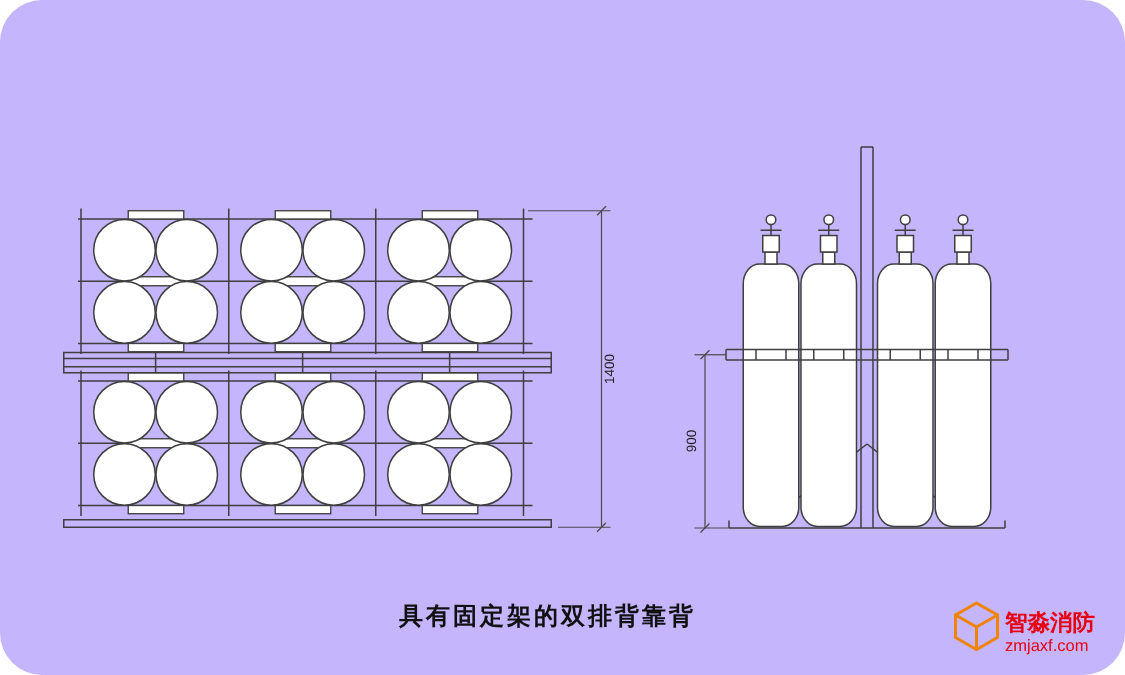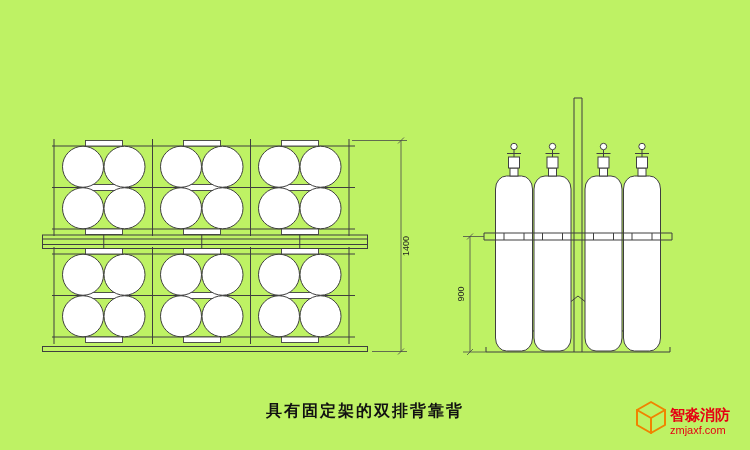--- a/index.html
+++ b/index.html
@@ -1,16 +1,16 @@
 <!DOCTYPE html>
 <html><head>
 <meta charset="utf-8">
 <style>
   html,body{margin:0;padding:0;background:#ffffff;}
-  .page{position:relative;width:750px;height:450px;background:#bef264;overflow:hidden;font-family:"Liberation Sans",sans-serif;}
+  .page{position:relative;width:750px;height:450px;background:#c4b5fd;overflow:hidden;font-family:"Liberation Sans",sans-serif;border-radius:28px;}
   .page svg{position:absolute;left:0;top:0;display:block;}
   .ln{stroke:#3f3f3f;stroke-width:1;fill:none;}
   .cyl{fill:#ffffff;stroke:#3f3f3f;stroke-width:1;}
   .tab{fill:#ffffff;stroke:#3f3f3f;stroke-width:0.9;}
   .dim{stroke:#4a4a4a;stroke-width:0.8;fill:none;}
   .dimtxt{font-family:"Liberation Sans",sans-serif;font-size:9px;fill:#222222;}
   .caption{font-family:"Liberation Sans",sans-serif;font-size:16px;font-weight:bold;fill:#111111;letter-spacing:2px;}
   .logoname{font-family:"Liberation Sans",sans-serif;font-size:15px;font-weight:bold;fill:#e60012;}
   .logodomain{font-family:"Liberation Sans",sans-serif;font-size:11px;fill:#e60012;}
   .logoicon{stroke:#f08300;stroke-width:2;fill:none;stroke-linejoin:round;stroke-linecap:round;}

